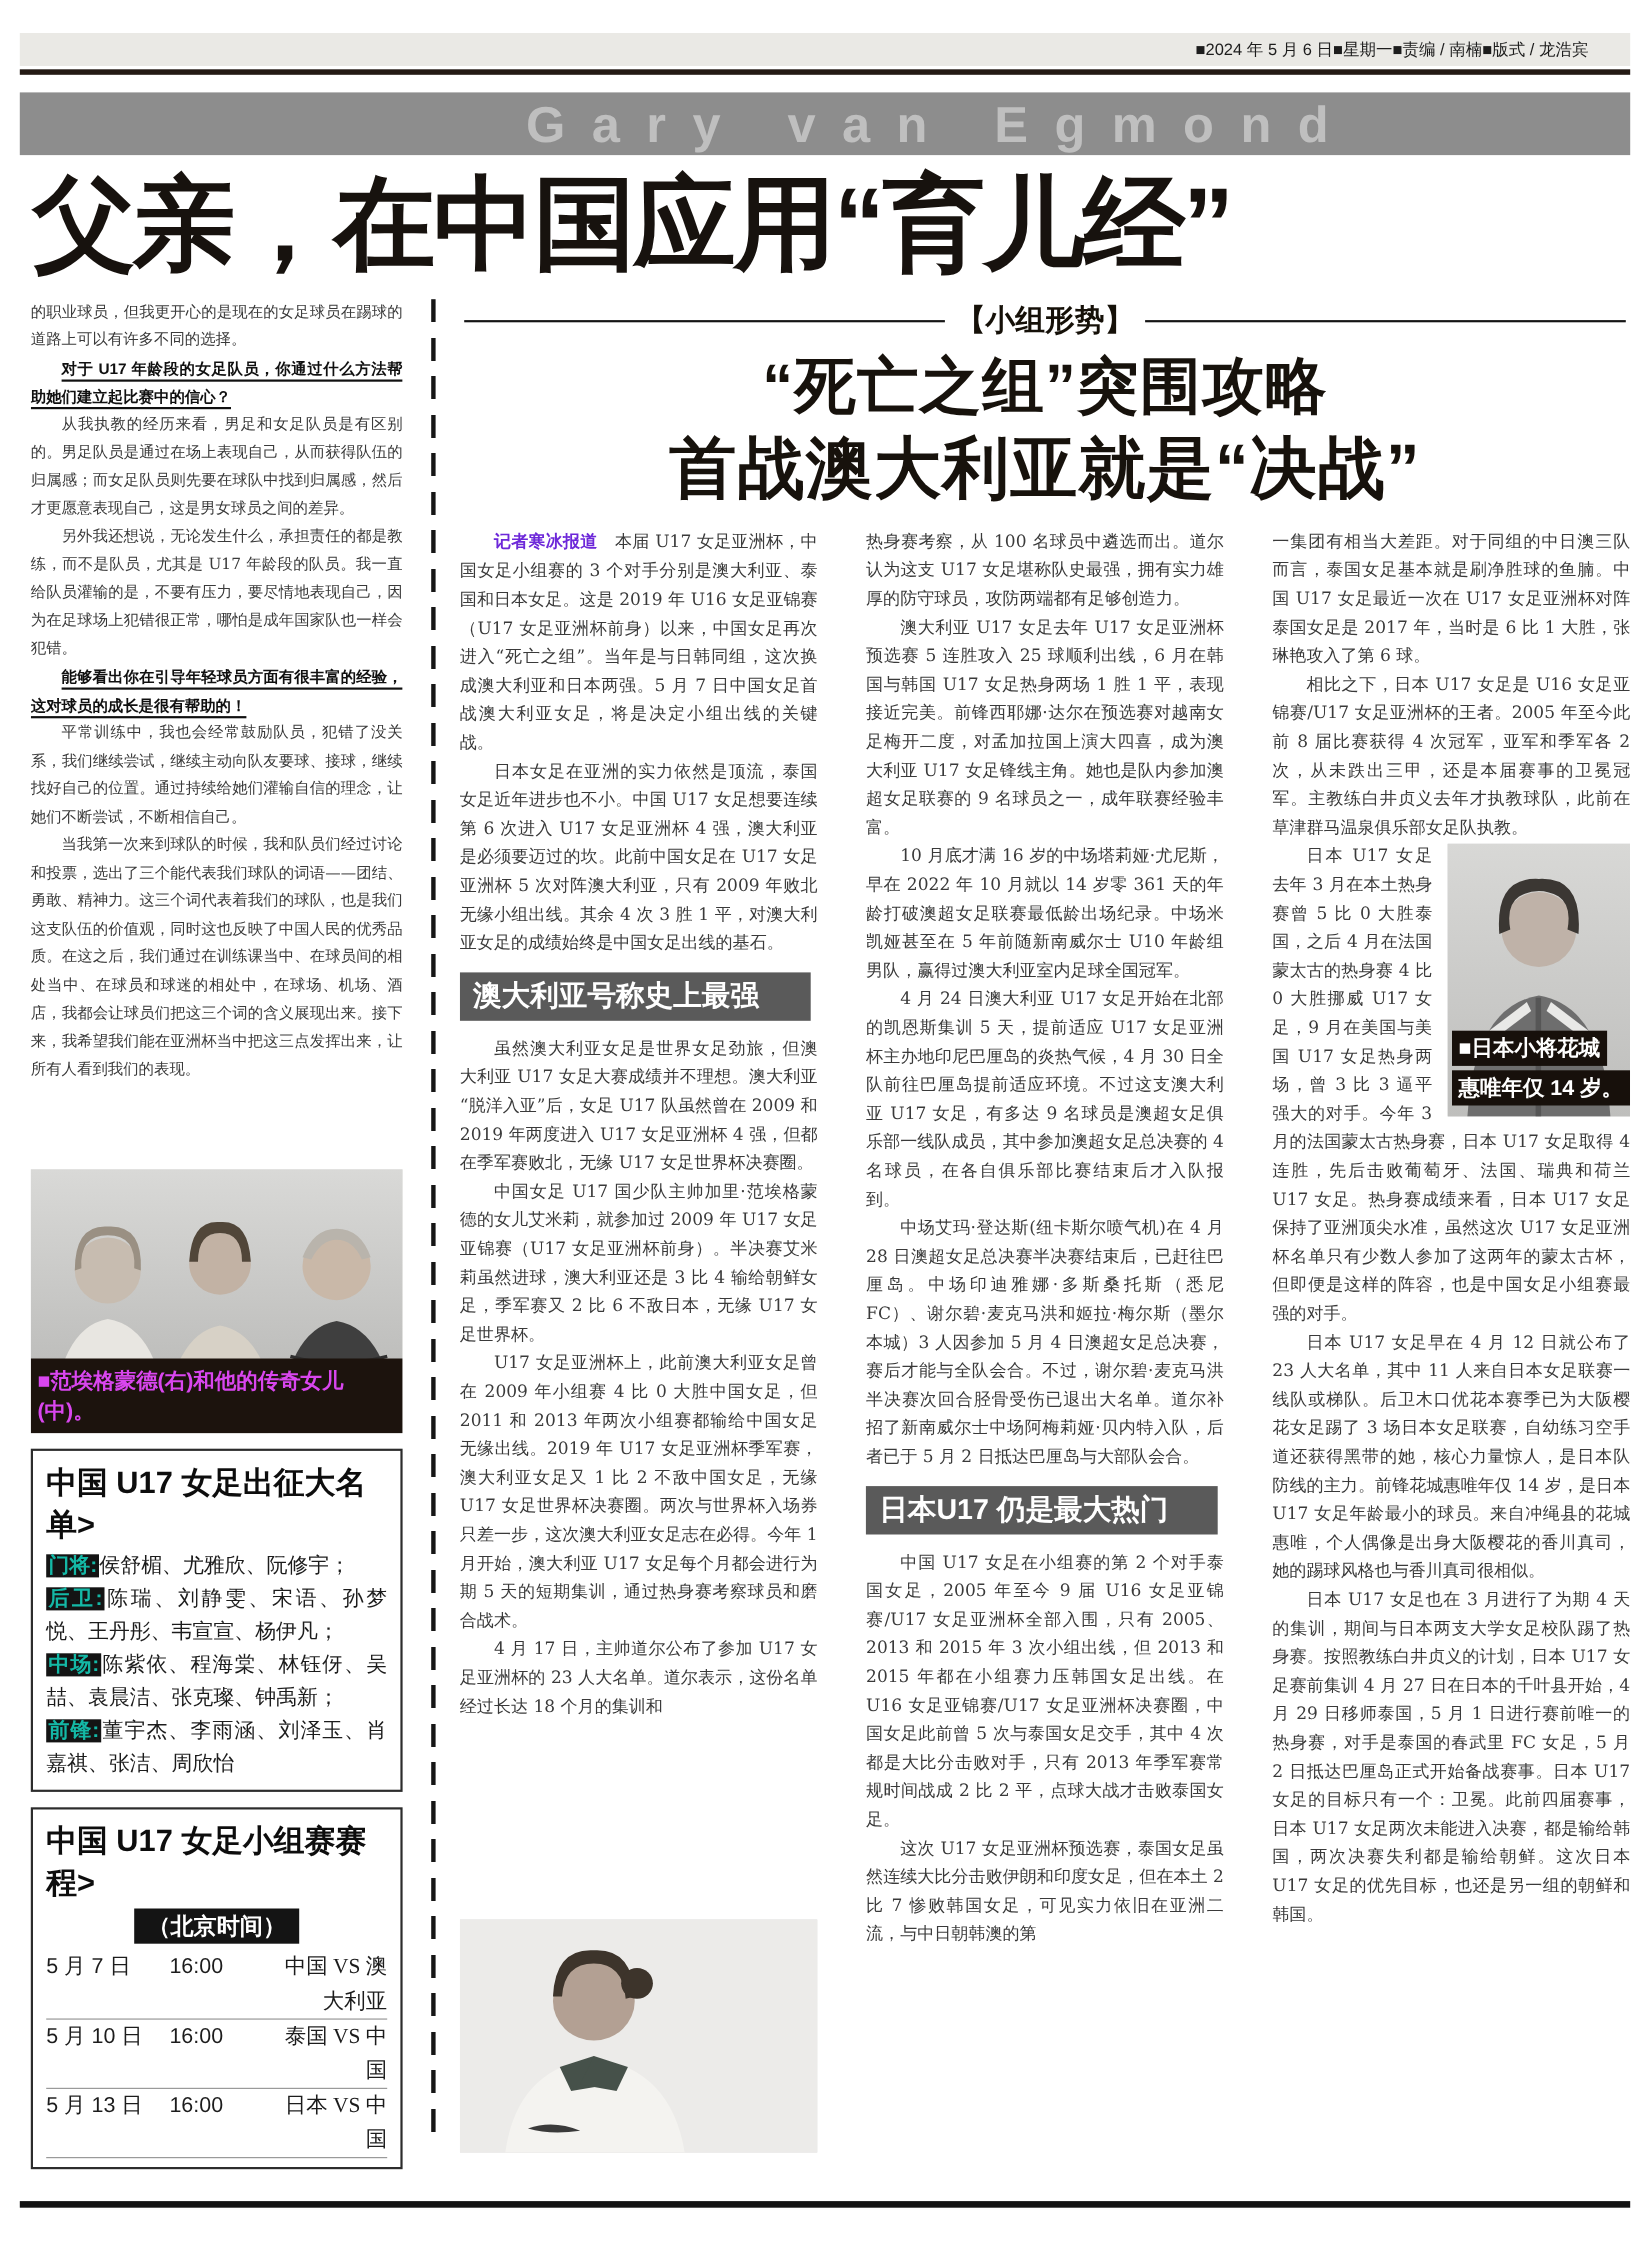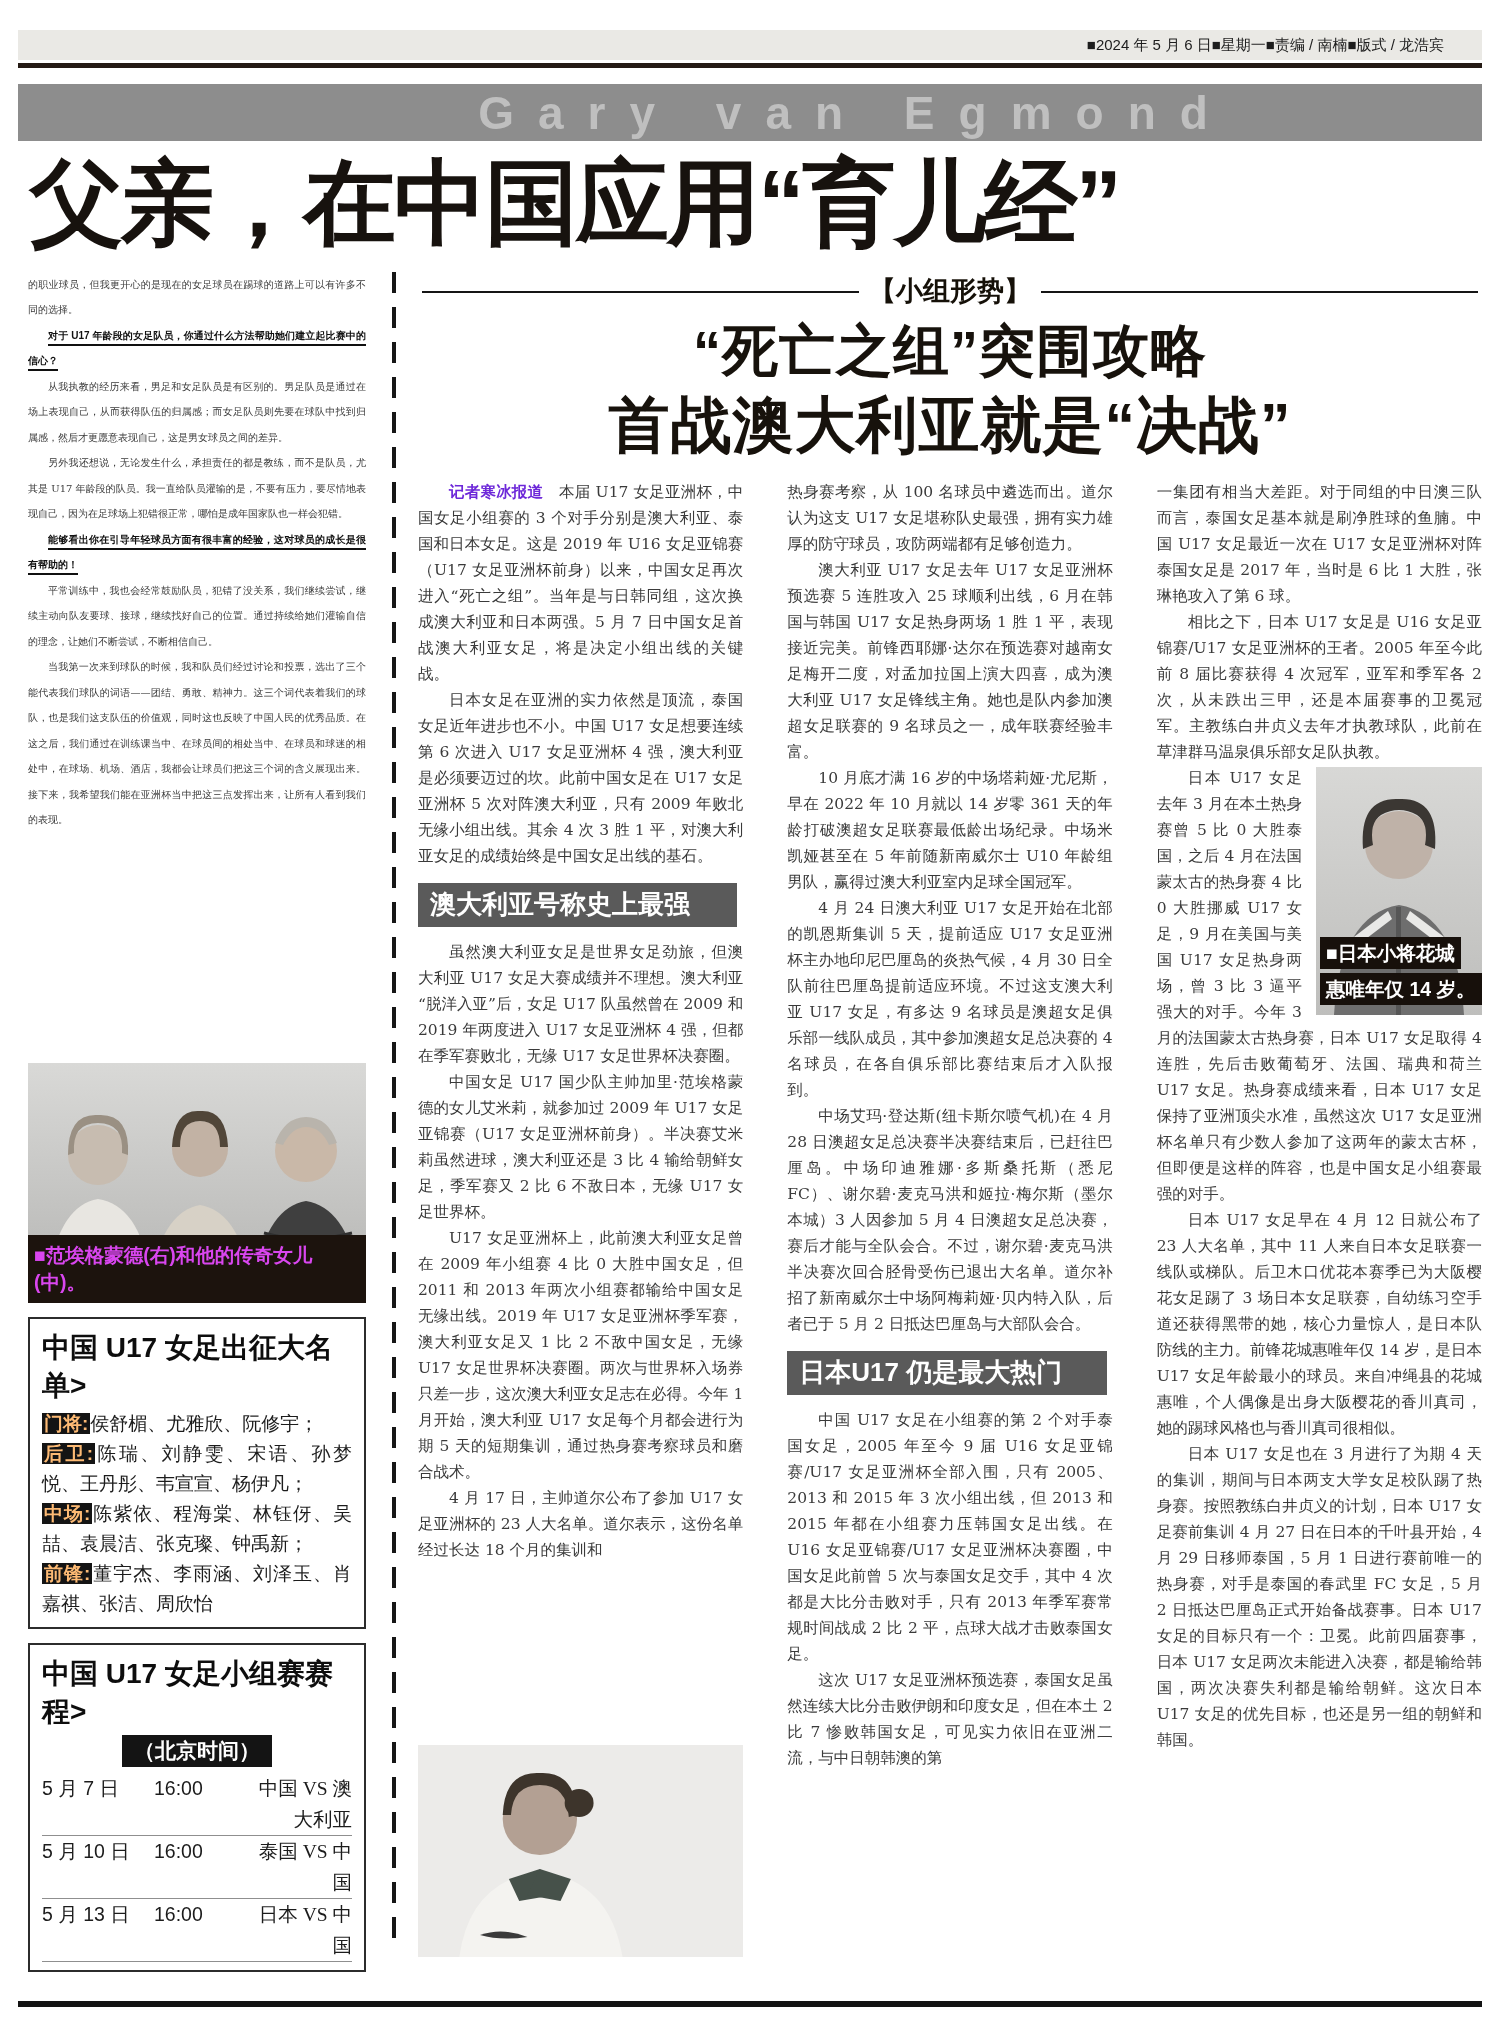--- a/index.html
+++ b/index.html
@@ -18,38 +18,38 @@
   
   .headline{margin:2px 20px 0 30px;font-family:"Liberation Sans","DejaVu Sans",sans-serif;
             font-weight:900;font-size:93px;line-height:1.3;letter-spacing:-2px;color:#17120e;white-space:nowrap;}
   
   .content{display:flex;margin:8px 18px 0 28px;}
   .left-col{flex:none;width:338px;height:1700px;display:flex;flex-direction:column;}
   .divider{flex:none;width:4px;margin:0 22px 30px 26px;
            background:repeating-linear-gradient(to bottom,#161616 0 21px,transparent 21px 35px);}
   .main{flex:1;min-width:0;}
   
-  .qa{flex:1;overflow:hidden;font-size:10px;line-height:25.5px;text-align:justify;}
+  .qa{flex:1;overflow:hidden;font-size:14px;line-height:25.5px;text-align:justify;}
   .qa p{margin:0;text-indent:2em;}
   .qa p.cont{text-indent:0;}
   .qa p.q{font-family:"Liberation Sans","DejaVu Sans",sans-serif;font-weight:bold;color:#101010;
           text-decoration:underline;text-decoration-thickness:1.5px;text-underline-offset:5px;}
   
   .photo{position:relative;overflow:hidden;background:#dcdcda;}
   .photo svg{display:block;width:100%;height:100%;}
   .photo-family{flex:none;height:240px;margin-top:12px;}
   .cap-bar{position:absolute;left:0;right:0;bottom:0;background:#1c130d;color:#d946ef;
            font-family:"Liberation Sans","DejaVu Sans",sans-serif;font-weight:bold;font-size:19.5px;
            padding:7px 6px;}
   
   .info-box{flex:none;border:2.5px solid #2c2c2c;margin-top:14px;padding:8px 12px 8px 12px;
             font-family:"Liberation Sans","DejaVu Sans",sans-serif;}
   .box-title{font-weight:900;font-size:28px;color:#0d0d0d;letter-spacing:0;margin:2px 0 4px 0;}
   .roster-line{font-size:19px;line-height:30px;color:#1c1c1c;text-align:justify;margin:0;}
-  .chip{background:#141414;color:#fdba74;font-weight:bold;padding:0 2px;}
+  .chip{background:#141414;color:#14b8a6;font-weight:bold;padding:0 2px;}
   .sched-sub{width:fit-content;margin:4px auto 6px auto;background:#141414;color:#fff;
              font-weight:bold;font-size:21px;padding:2px 12px;}
   .sched-row{display:flex;font-size:19.5px;line-height:31px;color:#1c1c1c;
              border-bottom:1.5px solid #8f8f8f;}
   .sr-date{width:112px;}
   .sr-time{width:86px;}
   .sr-match{flex:1;text-align:right;font-family:Liberation Serif, serif;}
   
   .kicker-row{position:relative;height:34px;margin-top:2px;}
   .kicker-row::before{content:"";position:absolute;left:4px;right:4px;top:17px;height:2.5px;background:#151515;}

